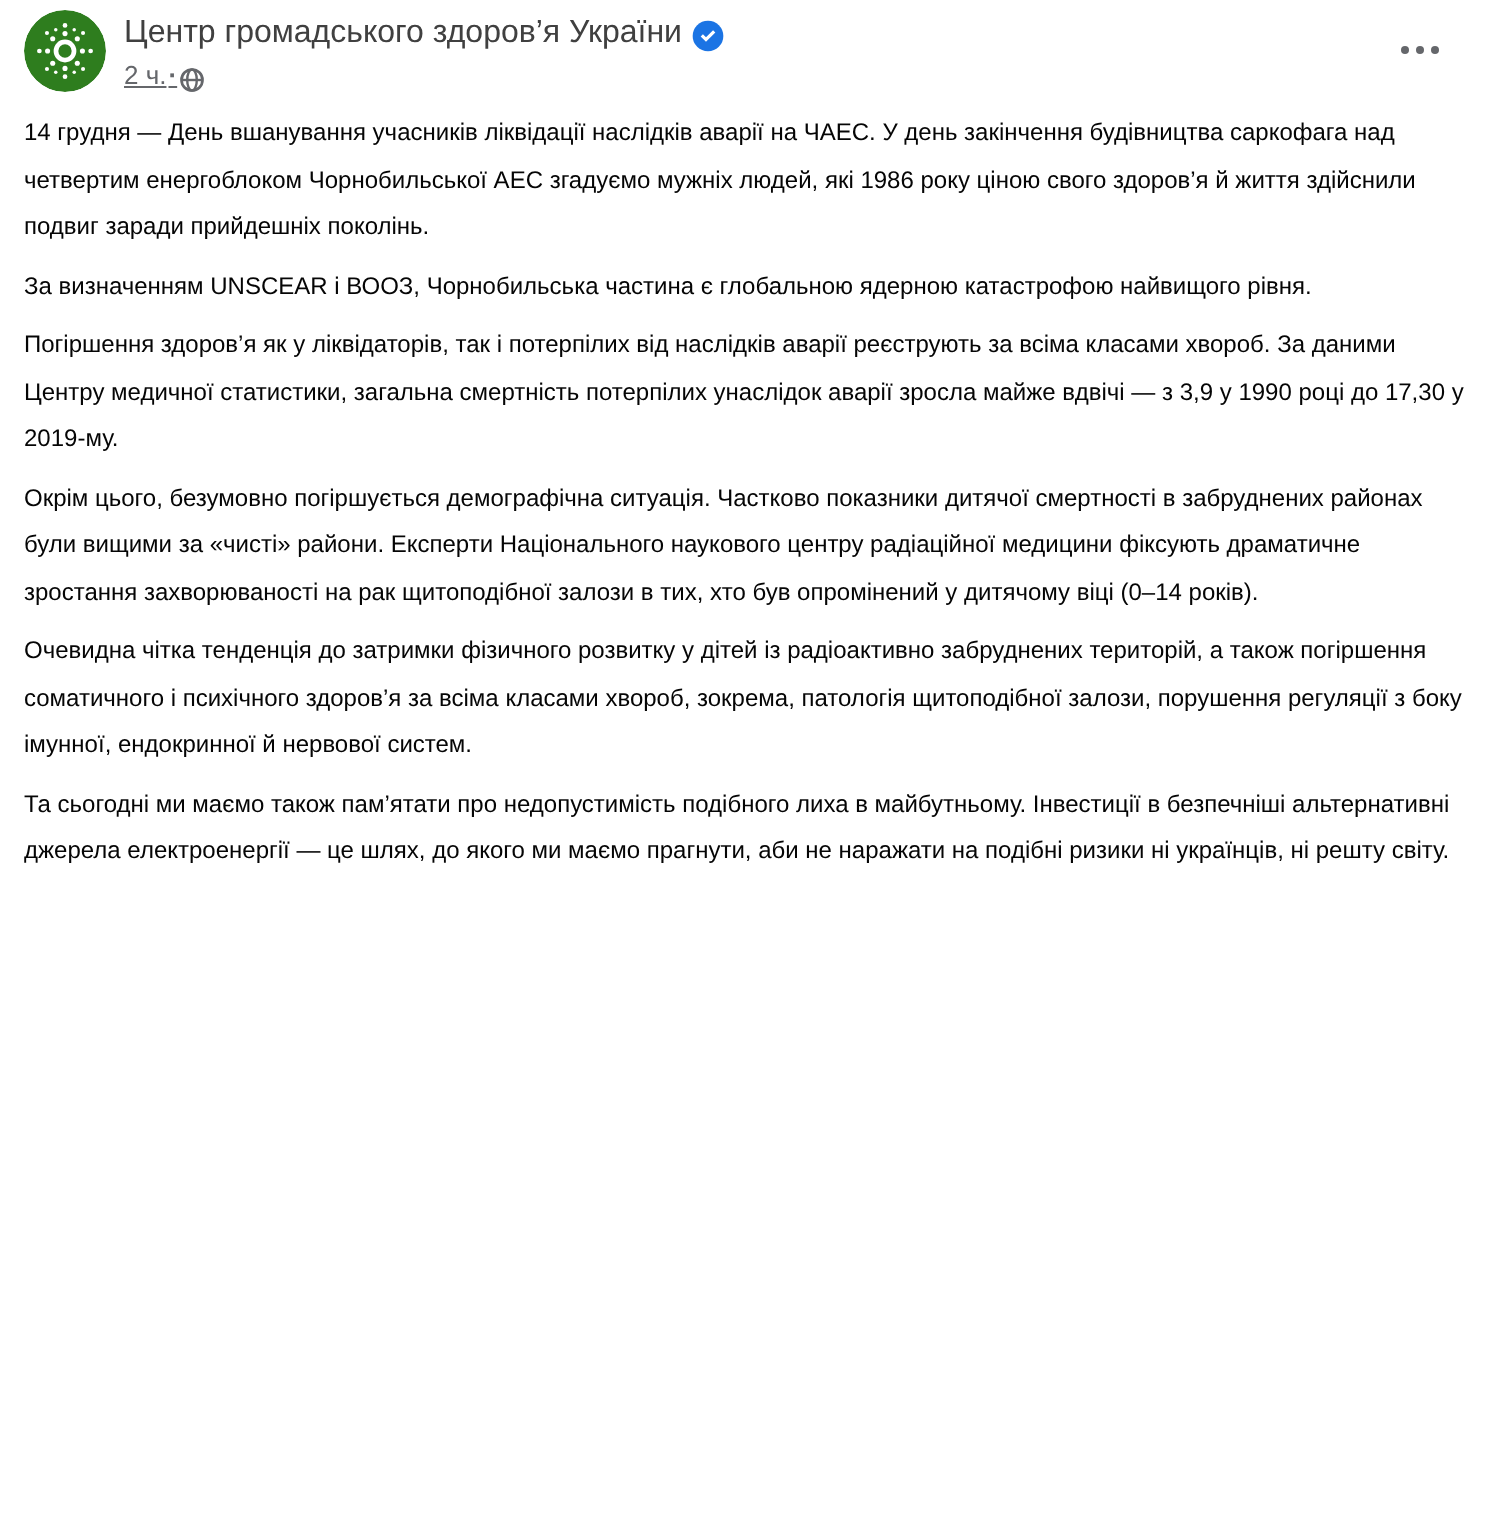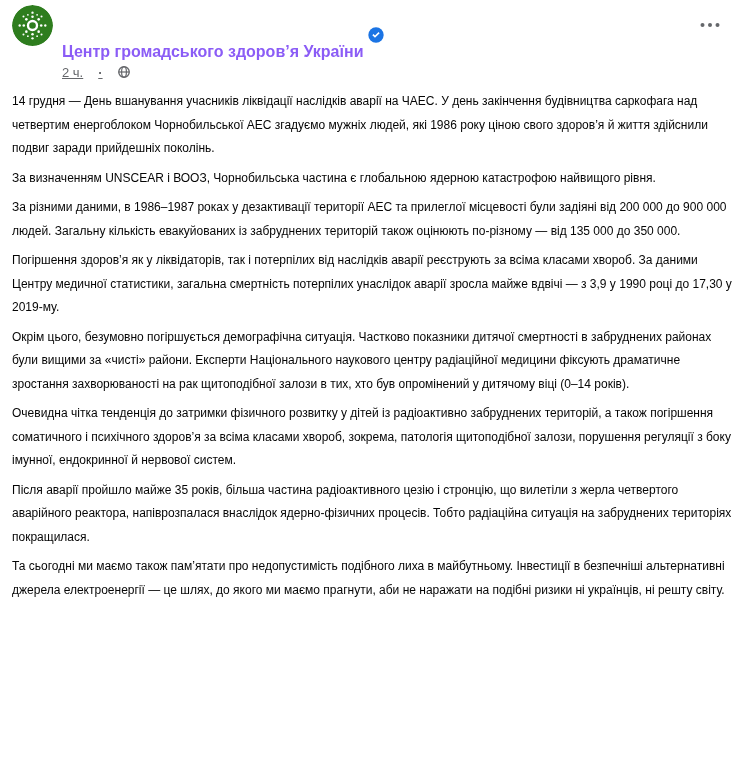--- a/index.html
+++ b/index.html
@@ -38,32 +38,31 @@
     margin-left: 9px;
     padding-top: 2px;
   }
   .name-row {
     display: flex;
     align-items: center;
     gap: 5px;
   }
   .page-name {
     font-size: 16px;
-    font-weight: 700;
+    font-weight: 400;
     line-height: 20px;
-    color: #8b5cf6;
+    color: #404040;
     cursor: pointer;
     white-space: nowrap;
-    margin-top: 35px;
   }
   .verified-badge { display: inline-flex; margin-top: 1px; }
   .meta-row {
     display: flex;
-    align-items: flex-start;
-    gap: 15px;
+    align-items: flex-end;
+    gap: 1px;
     margin-top: 3px;
     font-size: 13px;
     line-height: 16px;
     color: #65676b;
     text-decoration: underline;
   }
   .meta-row .timestamp { cursor: pointer; }
   .meta-row .sep { font-weight: 700; }
   .globe-icon { display: inline-flex; margin-top: 1px; }
   .more-button {
@@ -150,21 +149,19 @@
         <circle cx="12" cy="3" r="2.4" fill="#65676b"></circle>
         <circle cx="21" cy="3" r="2.4" fill="#65676b"></circle>
       </svg>
     </div>
 
   </div>
 
   <div class="post-body">
     <p>14 грудня — День вшанування учасників ліквідації наслідків аварії на ЧАЕС. У день закінчення будівництва саркофага над четвертим енергоблоком Чорнобильської АЕС згадуємо мужніх людей, які 1986 року ціною свого здоров’я й життя здійснили подвиг заради прийдешніх поколінь.</p>
     <p>За визначенням UNSCEAR і ВООЗ, Чорнобильська частина є глобальною ядерною катастрофою найвищого рівня.</p>
-    <p>За різними даними, в 1986–1987 роках у дезактивації території АЕС та прилеглої місцевості були задіяні від 200 000 до 900 000 людей. Загальну кількість евакуйованих із забруднених територій також оцінюють по-різному — від 135 000 до 350 000.</p>
     <p>Погіршення здоров’я як у ліквідаторів, так і потерпілих від наслідків аварії реєструють за всіма класами хвороб. За даними Центру медичної статистики, загальна смертність потерпілих унаслідок аварії зросла майже вдвічі — з 3,9 у 1990 році до 17,30 у 2019-му.</p>
     <p>Окрім цього, безумовно погіршується демографічна ситуація. Частково показники дитячої смертності в забруднених районах були вищими за «чисті» райони. Експерти Національного наукового центру радіаційної медицини фіксують драматичне зростання захворюваності на рак щитоподібної залози в тих, хто був опромінений у дитячому віці (0–14 років).</p>
     <p>Очевидна чітка тенденція до затримки фізичного розвитку у дітей із радіоактивно забруднених територій, а також погіршення соматичного і психічного здоров’я за всіма класами хвороб, зокрема, патологія щитоподібної залози, порушення регуляції з боку імунної, ендокринної й нервової систем.</p>
-    <p>Після аварії пройшло майже 35 років, більша частина радіоактивного цезію і стронцію, що вилетіли з жерла четвертого аварійного реактора, напіврозпалася внаслідок ядерно-фізичних процесів. Тобто радіаційна ситуація на забруднених територіях покращилася.</p>
     <p>Та сьогодні ми маємо також пам’ятати про недопустимість подібного лиха в майбутньому. Інвестиції в безпечніші альтернативні джерела електроенергії — це шлях, до якого ми маємо прагнути, аби не наражати на подібні ризики ні українців, ні решту світу.</p>
   </div>
 
 </div>
 
 </body></html>

